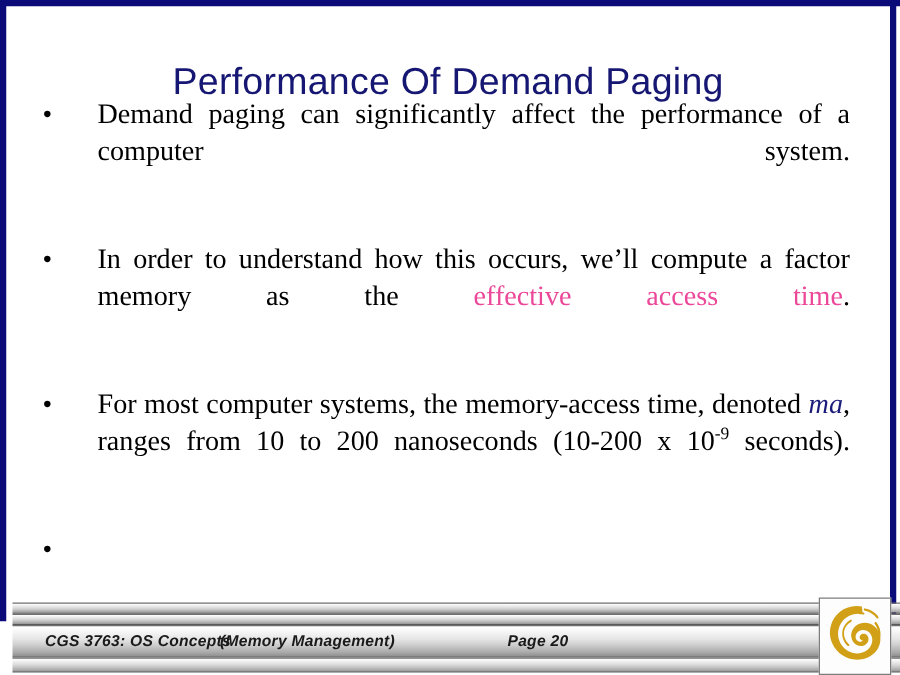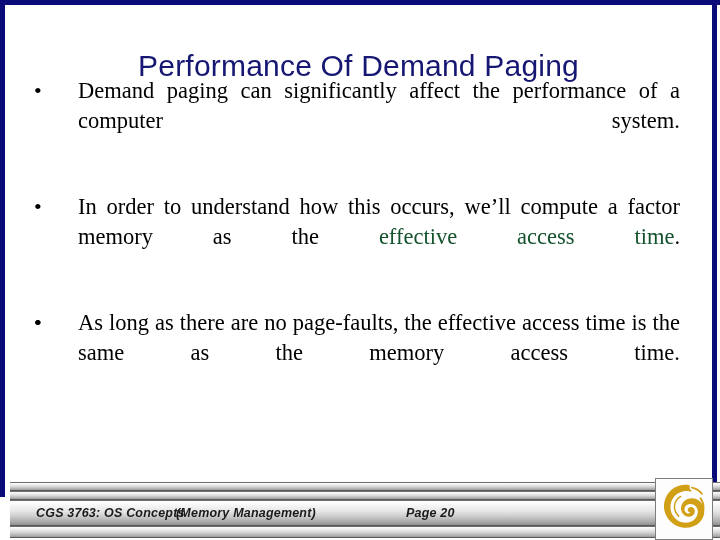--- a/index.html
+++ b/index.html
@@ -92,21 +92,21 @@
     hyphens: none;
   }
   
   .bullet-text::after {
     content: "";
     display: inline-block;
     width: 100%;
   }
 
   .accent {
-    color: #14532d;
+    color: #ec4899;
   }
   .accent-italic {
     color: #1b1b7a;
     font-style: italic;
   }
   sup {
     font-size: 0.62em;
     vertical-align: super;
     line-height: 0;
   }
@@ -193,25 +193,25 @@
       <span class="bullet-text"><span>Demand paging can significantly affect the performance of a computer system.</span></span>
     </div>
 
     <div class="bullet-row">
       <span class="bullet-marker">•</span>
       <span class="bullet-text"><span>In order to understand how this occurs, we’ll compute a factor memory as the </span><span class="accent">effective access time</span><span>.</span></span>
     </div>
 
     <div class="bullet-row">
       <span class="bullet-marker">•</span>
-    </div>
-
-    <div class="bullet-row">
-      <span class="bullet-marker">•</span>
-      <span class="bullet-text"><span>As long as there are no page-faults, the effective access time is the same as the memory access time.</span></span>
+      <span class="bullet-text"><span>For most computer systems, the memory-access time, denoted </span><span class="accent-italic">ma</span><span>, ranges from 10 to 200 nanoseconds (10-200 x 10</span><sup>-9</sup><span> seconds).</span></span>
+    </div>
+
+    <div class="bullet-row">
+      <span class="bullet-marker">•</span>
     </div>
 
   </div>
 
   <div class="footer">
     <div class="footer-strip strip-a"></div>
     <div class="footer-strip strip-b"></div>
     <div class="footer-strip strip-c"></div>
     <div class="footer-strip strip-d"></div>
 

